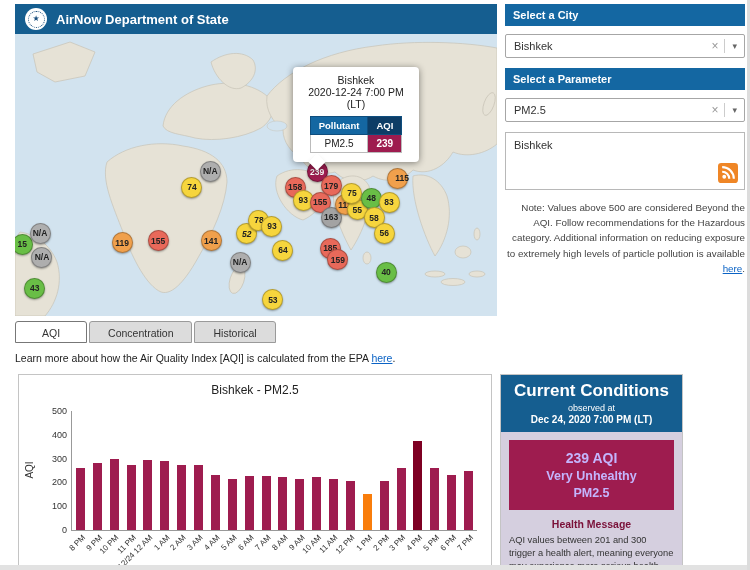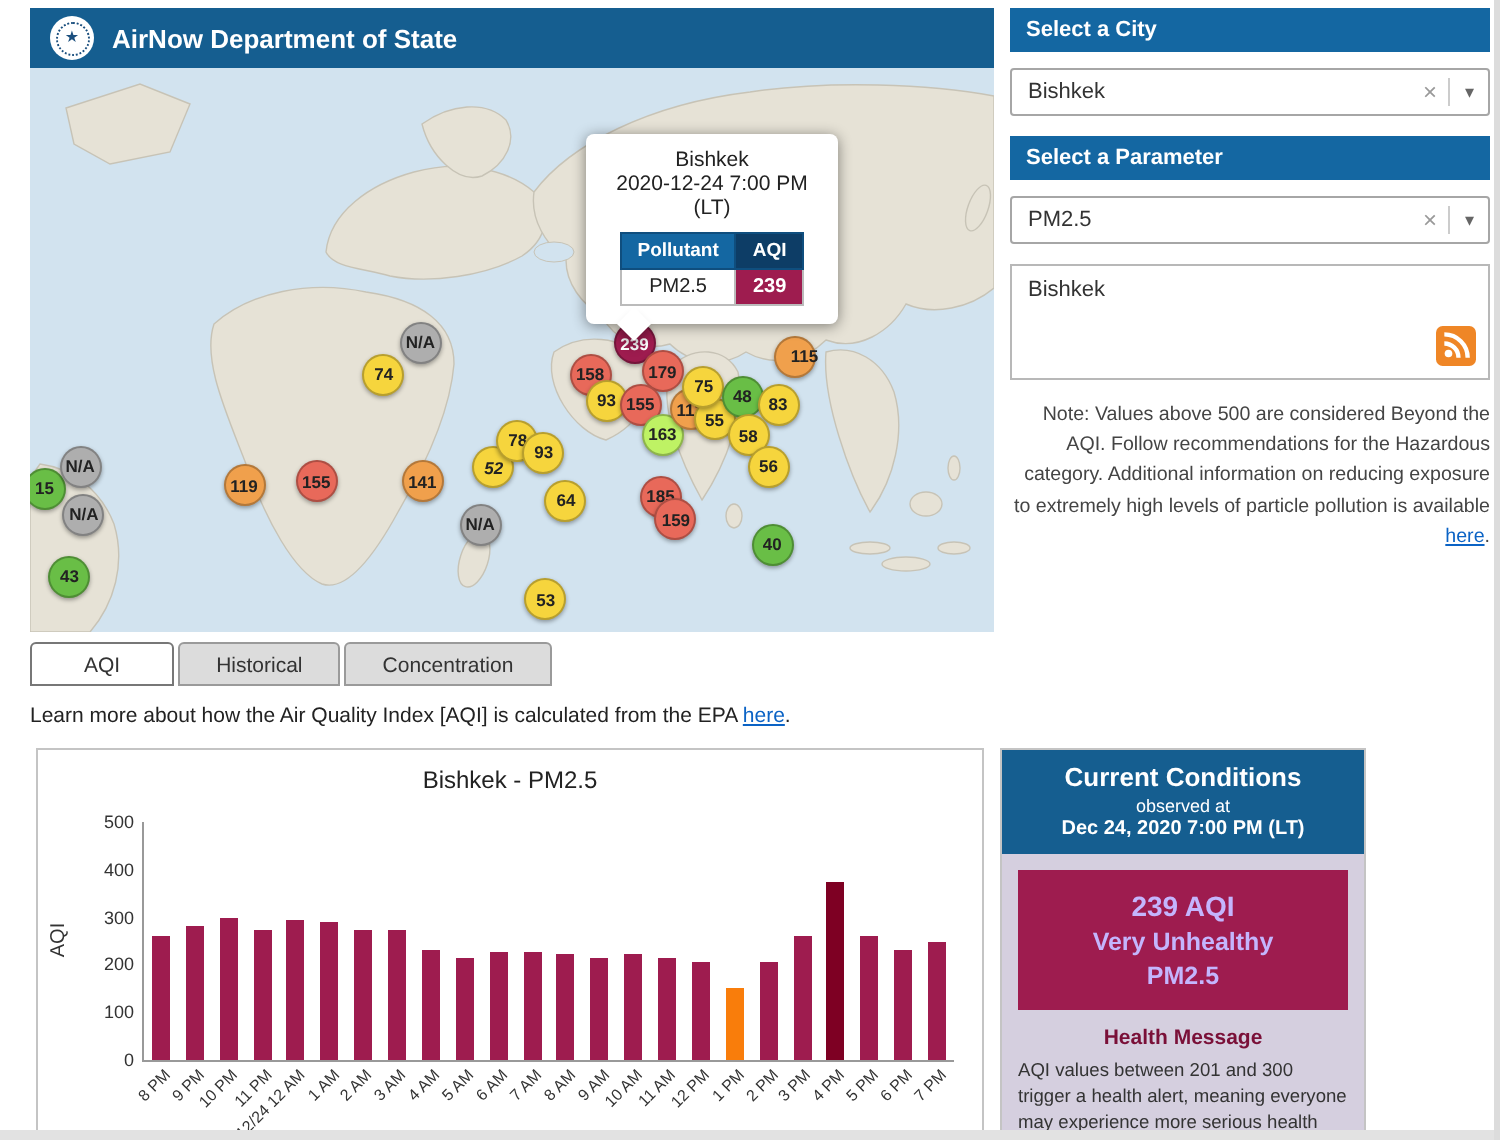--- a/index.html
+++ b/index.html
@@ -60,21 +60,21 @@
   .ylabel{position:absolute;left:2px;top:50%;transform:translateY(-50%) rotate(-90deg);font-size:10px;color:#333;}
   .plot{position:absolute;left:52px;right:14px;top:36px;bottom:34px;border-left:1px solid #999;border-bottom:1px solid #999;}
   .bars{position:absolute;inset:0;display:flex;align-items:flex-end;}
   .slot{flex:1;position:relative;height:100%;display:flex;align-items:flex-end;justify-content:center;}
   .bar{width:9px;}
   .xlabel{position:absolute;top:calc(100% + 3px);right:50%;transform:rotate(-45deg);transform-origin:100% 0;white-space:nowrap;font-size:8px;color:#333;}
   .ytick{position:absolute;right:calc(100% + 5px);transform:translateY(50%);font-size:9px;color:#333;}
 
   .cond-panel{width:183px;height:192px;border:1px solid #C4C4C4;box-sizing:border-box;display:flex;flex-direction:column;flex:none;background:var(--c-lavender);}
   .cc-header{background:var(--c-header_blue);color:#fff;text-align:center;padding:6px 4px 7px;}
-  .cc-title{font-size:13px;font-weight:bold;}
+  .cc-title{font-size:17px;font-weight:bold;}
   .cc-observed{font-size:9px;margin-top:2px;}
   .cc-date{font-size:10px;font-weight:bold;margin-top:1px;}
   .cc-body{flex:1;padding:8px 8px 4px;}
   .aqi-box{background:var(--c-vu);color:#c4b5fd;text-align:center;padding:10px 4px;font-weight:bold;}
   .aqi-line1{font-size:14px;}
   .aqi-line2,.aqi-line3{font-size:12.5px;margin-top:3px;}
   .health-header{text-align:center;font-weight:bold;font-size:10.5px;color:#7A1038;margin:8px 0 4px;}
   .health-text{font-size:9.3px;color:#333;line-height:1.4;}
 </style>
 </head>
@@ -127,21 +127,21 @@
             <div class="marker" style="left: 48.1%; top: 70.9%; background: rgb(246, 213, 61); font-style: italic;">52</div>
             <div class="marker" style="left: 50.6%; top: 66%; background: rgb(246, 213, 61);">78</div>
             <div class="marker" style="left: 53.3%; top: 68.1%; background: rgb(246, 213, 61);">93</div>
             <div class="marker" style="left: 55.6%; top: 76.6%; background: rgb(246, 213, 61);">64</div>
             <div class="marker" style="left: 53.5%; top: 94.3%; background: rgb(246, 213, 61);">53</div>
             <div class="marker" style="left: 58.1%; top: 54.3%; background: rgb(232, 105, 90);">158</div>
             <div class="marker" style="left: 62.7%; top: 48.9%; background: rgb(158, 28, 79); color: rgb(255, 255, 255);">239</div>
             <div class="marker" style="left: 65.6%; top: 53.9%; background: rgb(232, 105, 90);">179</div>
             <div class="marker" style="left: 59.8%; top: 58.9%; background: rgb(246, 213, 61);">93</div>
             <div class="marker" style="left: 63.3%; top: 59.6%; background: rgb(232, 105, 90);">155</div>
-            <div class="marker" style="left: 65.6%; top: 64.9%; background: #bef264;">163</div>
+            <div class="marker" style="left: 65.6%; top: 64.9%; background: #a3a3a3;">163</div>
             <div class="marker" style="left: 68.5%; top: 60.6%; background: rgb(240, 160, 76);">113</div>
             <div class="marker" style="left: 71%; top: 62.4%; background: rgb(246, 213, 61);">55</div>
             <div class="marker" style="left: 69.9%; top: 56.4%; background: rgb(246, 213, 61);">75</div>
             <div class="marker" style="left: 73.9%; top: 58.2%; background: rgb(105, 190, 70);">48</div>
             <div class="marker" style="left: 77.6%; top: 59.6%; background: rgb(246, 213, 61);">83</div>
             <div class="marker" style="left: 79.3%; top: 51.1%; background: rgb(240, 160, 76); padding-left: 10px;">115</div>
             <div class="marker" style="left: 74.5%; top: 65.2%; background: rgb(246, 213, 61);">58</div>
             <div class="marker" style="left: 76.6%; top: 70.6%; background: rgb(246, 213, 61);">56</div>
             <div class="marker" style="left: 65.4%; top: 75.9%; background: rgb(232, 105, 90);">185</div>
             <div class="marker" style="left: 67%; top: 80.1%; background: rgb(232, 105, 90);">159</div>
@@ -165,22 +165,22 @@
               <td class="aqi-val">239</td>
             </tr>
           </tbody>
             </table>
           <div class="tail"></div>
         </div>
       </div>
 
       <div class="tabs">
         <div class="tab active">AQI</div>
+        <div class="tab">Concentration</div>
         <div class="tab">Historical</div>
-        <div class="tab">Concentration</div>
       </div>
 
       <div class="learn-more">
         <span>Learn more about how the Air Quality Index [AQI] is calculated from the EPA </span><a class="link">here</a><span>.</span>
       </div>
     </div>
 
     <div class="right-col">
       <div class="section-header">Select a City</div>
       <div class="select-box">

